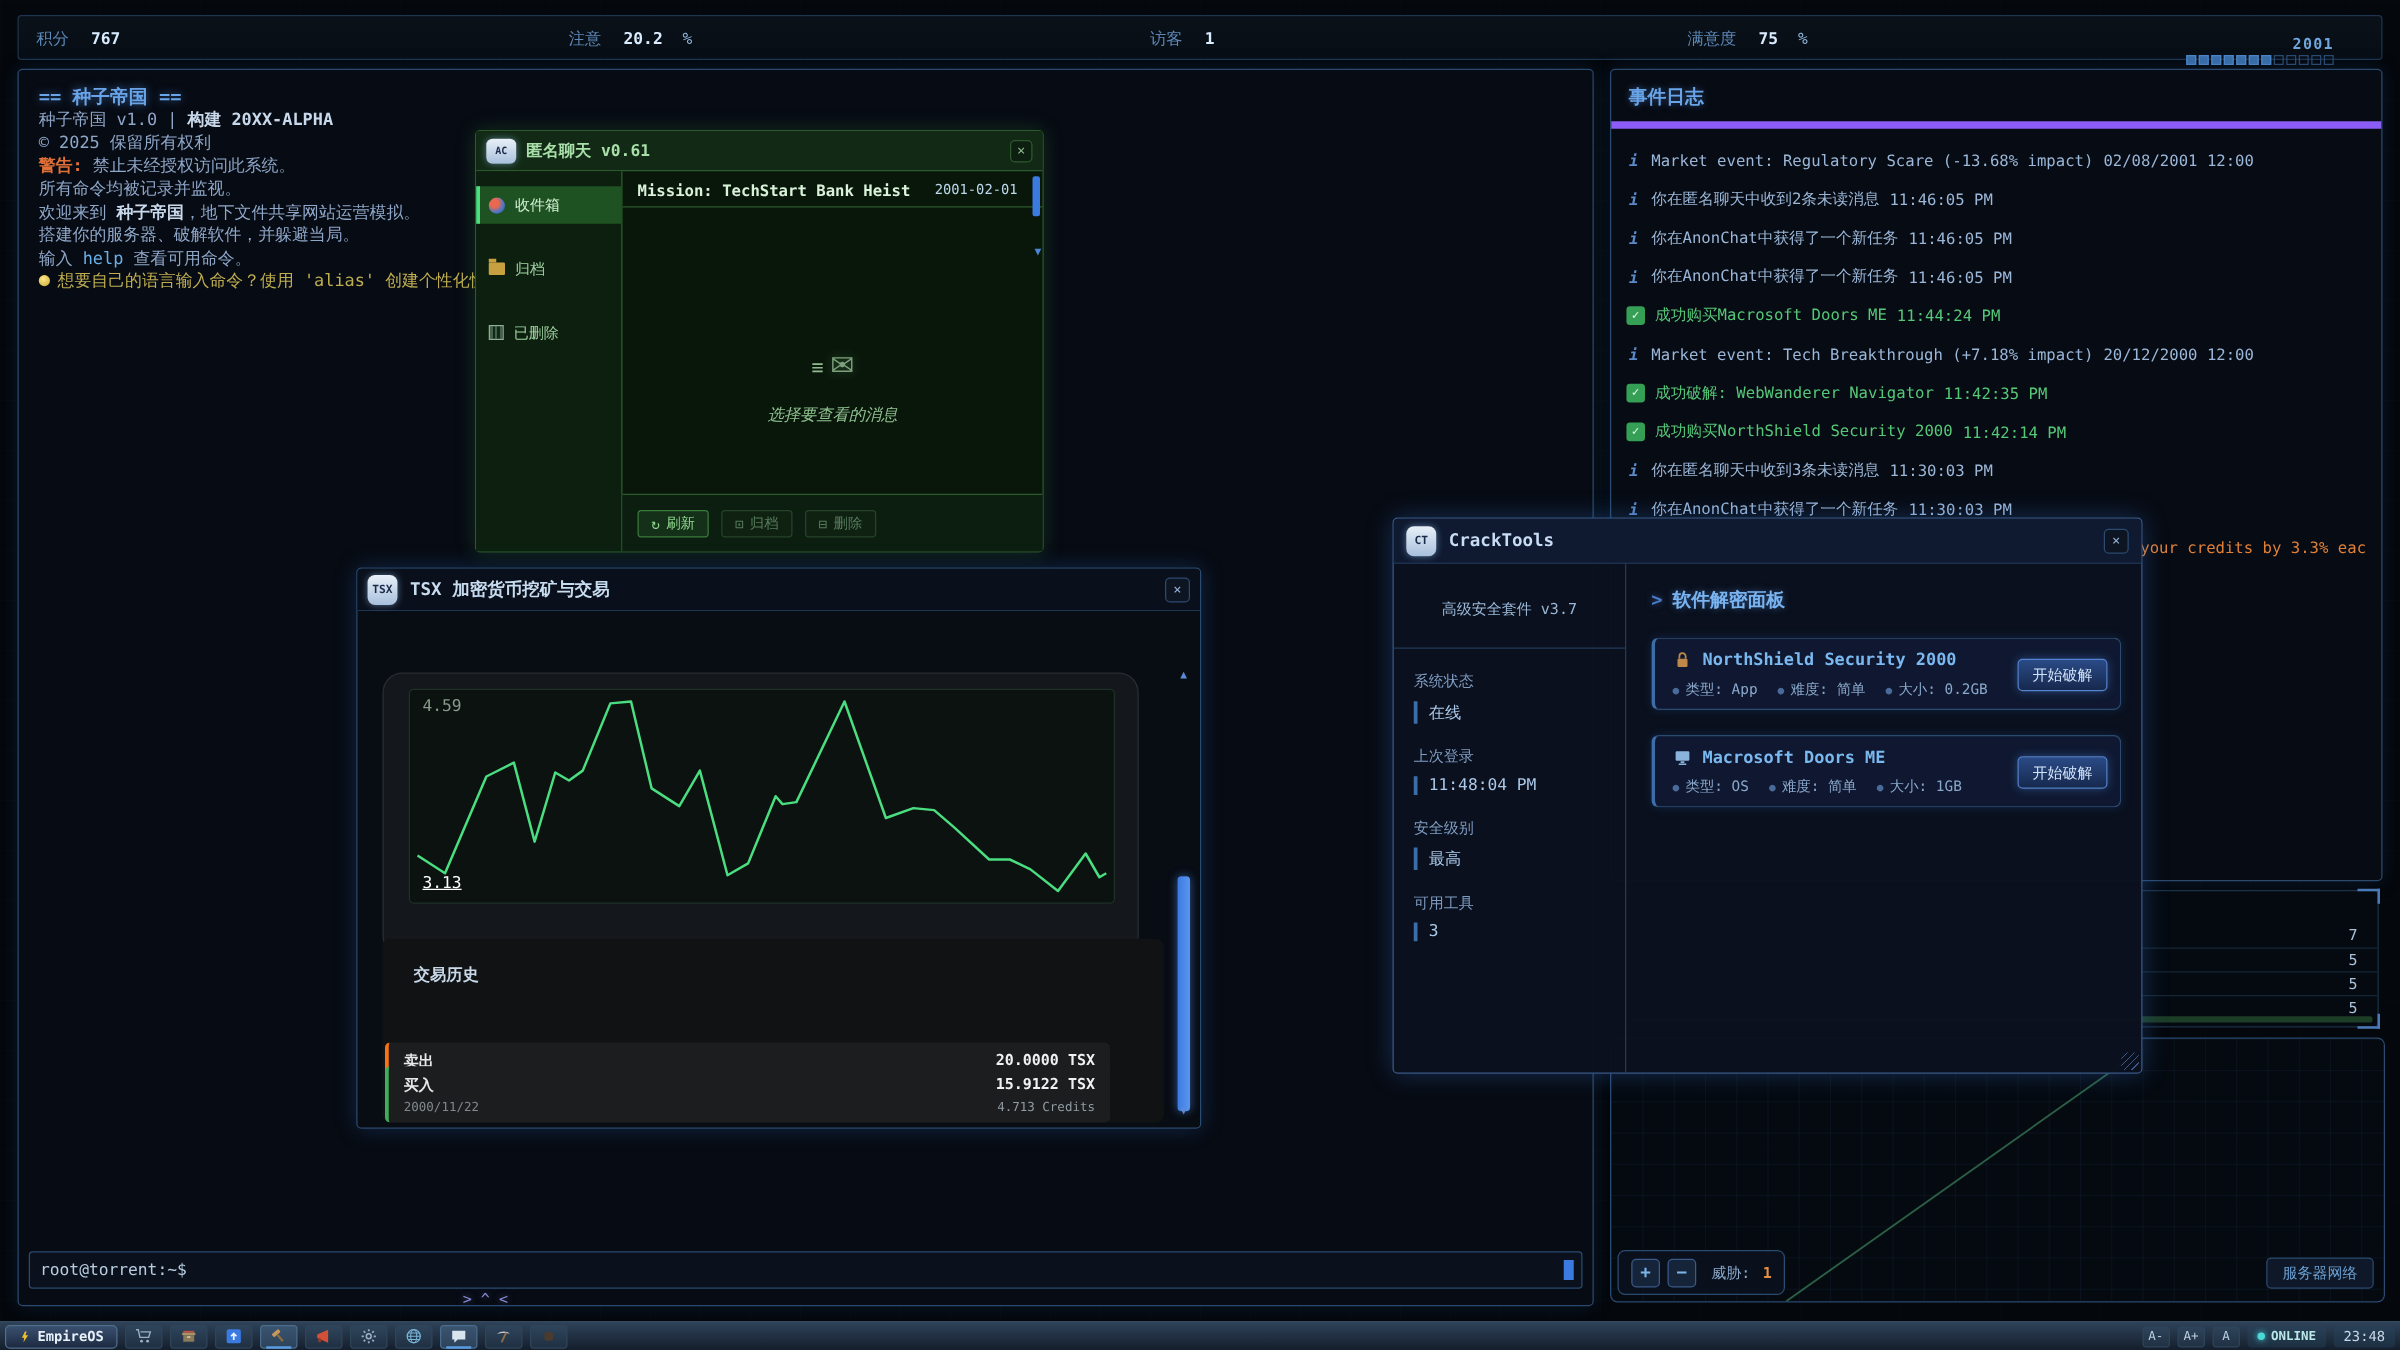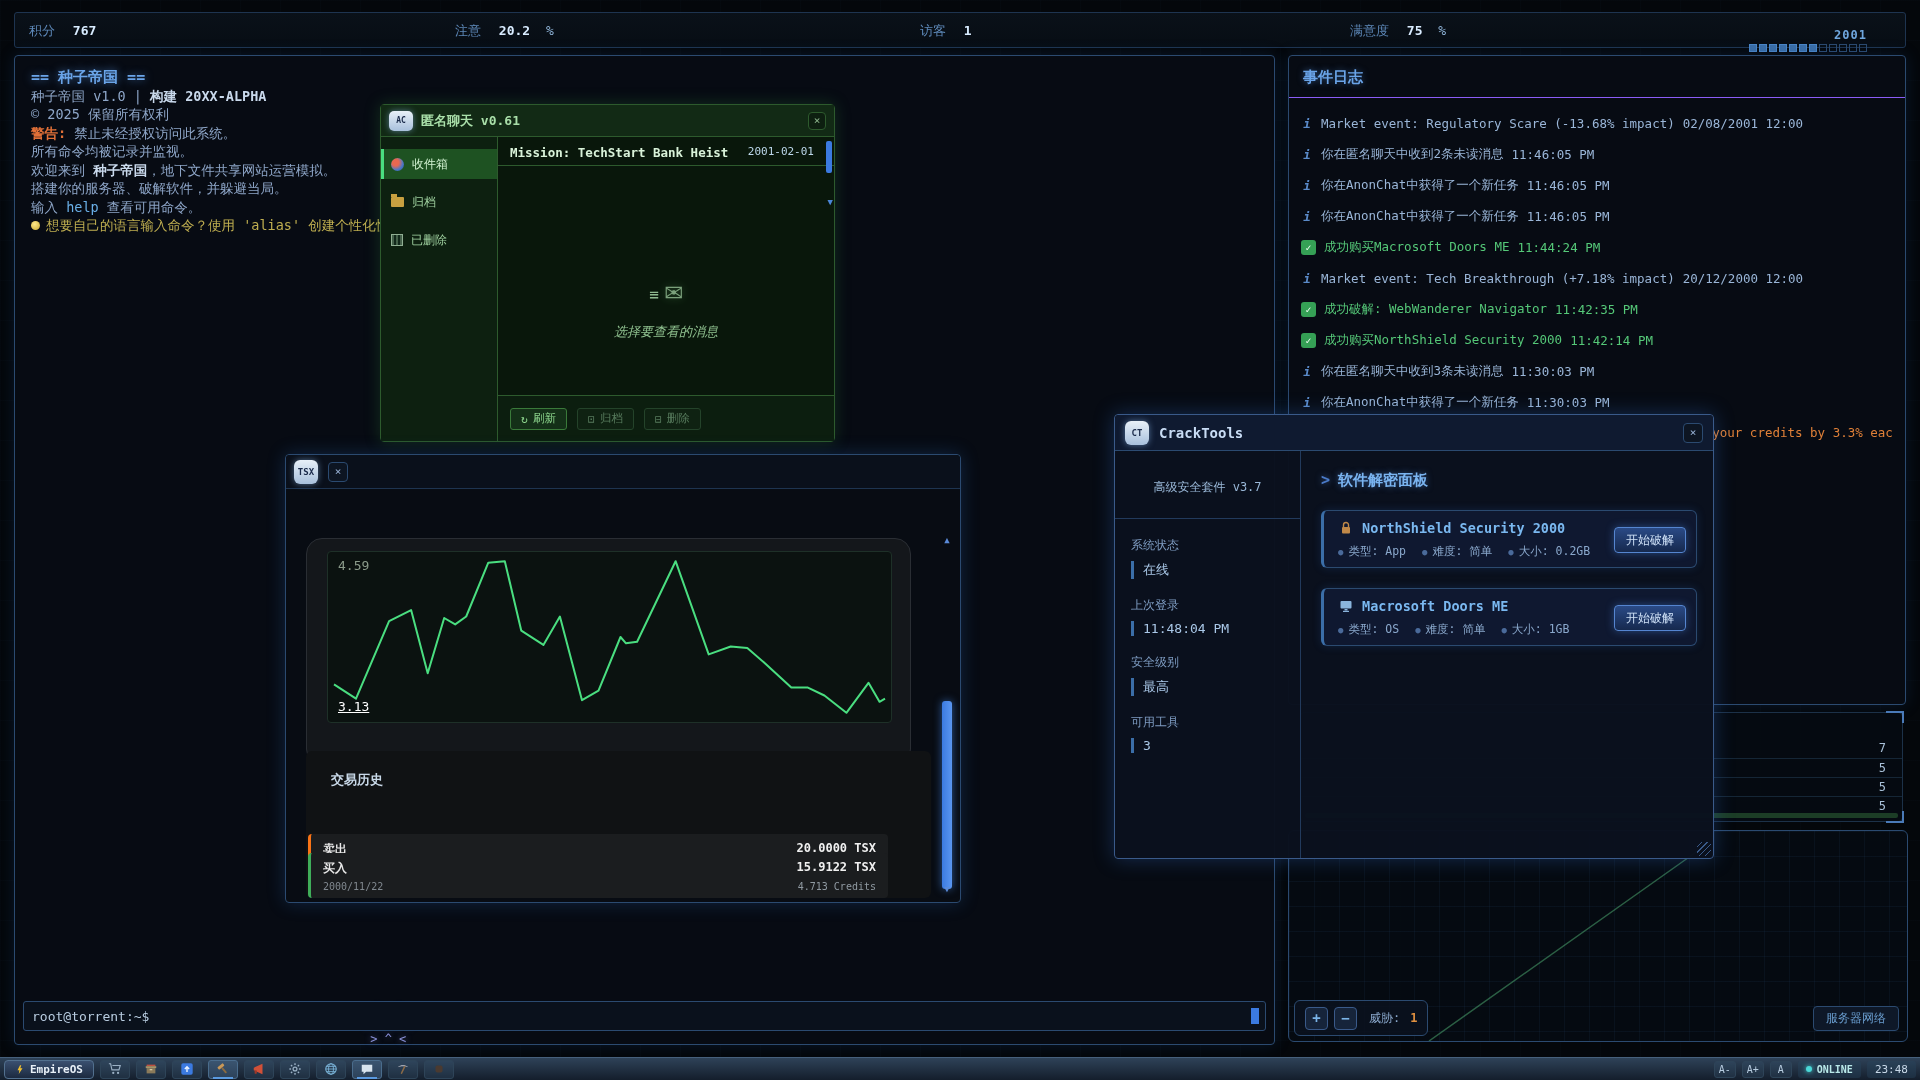--- a/index.html
+++ b/index.html
@@ -41,21 +41,21 @@
   .cat { position:absolute; left:348px; top:948px; color:#8a90d8; font-size:12px; line-height:14px;
          text-shadow:0 0 6px rgba(120,130,220,.6); white-space:pre; }
   .term-input { position:absolute; left:8px; right:8px; bottom:13px; height:30px;
     border:1px solid #2b4a70; border-radius:3px; background:#0a111c; display:flex; align-items:center;
     padding:0 8px; color:#b8cce0; font-size:13px; }
   .cursor-block { position:absolute; right:6px; top:6px; width:8px; height:16px; background:#3b7ae0; }
 
   
   .eventlog { left:1288px; top:55px; width:618px; height:650px; }
   .el-title { padding:12px 14px 10px 14px; font-size:15px; font-weight:bold; color:#6aa4e8;
-    border-bottom:1px solid #8b5cf6; text-shadow:0 0 6px rgba(80,140,220,.5); }
+    border-bottom:6px solid #8b5cf6; text-shadow:0 0 6px rgba(80,140,220,.5); }
   .el-list { padding:10px 12px; }
   .log-entry { height:31px; display:flex; align-items:center; font-size:12.5px;
     white-space:nowrap; overflow:hidden; }
   .log-entry .lt { margin-left:8px; }
   .log-entry .ltime { margin-left:8px; }
   .log-entry.info .lt,  .log-entry.info .ltime  { color:#9ab6d8; }
   .log-entry.success .lt, .log-entry.success .ltime { color:#55c878; }
   .log-entry.warning .lt, .log-entry.warning .ltime { color:#e08038; }
   .i-ic { color:#5a8ac8; font-weight:bold; font-style:italic; width:12px; text-align:center; }
   .ck-ic { width:15px; height:15px; background:#35a055; border-radius:3px; color:#eafcef;
@@ -99,21 +99,21 @@
   .chat { left:380px; top:104px; width:455px; height:338px; border-color:#2d5a2d;
     background:rgba(9,24,11,.96); box-shadow:0 0 16px rgba(50,140,60,.28); }
   .chat-titlebar { height:32px; background:#122a15; border-bottom:1px solid #2d5a2d;
     display:flex; align-items:center; padding:0 8px; gap:8px; }
   .chat .app-ic { width:20px; height:20px; border-radius:5px; font-size:8px; }
   .chat-title { flex:1; color:#a9dfa9; font-size:13px; font-weight:bold; }
   .chat .win-close { border-color:#2d5a2d; background:#0d1f10; color:#8fb88f; width:18px; height:18px; }
   .chat-body { position:absolute; top:32px; bottom:0; left:0; right:0; display:flex; }
   .chat-side { width:117px; background:#0d2010; border-right:1px solid #2d5a2d; padding-top:12px; }
   .side-item { height:30px; display:flex; align-items:center; gap:8px; padding-left:10px;
-    color:#9fd09f; font-size:12px; margin-bottom:8px; }
+    color:#9fd09f; font-size:12px; margin-bottom:21px; }
   .side-item.sel { background:#1e5222; border-left:3px solid #4ade80; padding-left:7px; color:#d2f2d2; }
   .ic-ball { width:13px; height:13px; border-radius:50%;
     background:radial-gradient(circle at 35% 35%, #e86850 28%, #4a78c8 62%, #2a4a88); }
   .ic-folder { width:13px; height:10px; background:#c8a040; border-radius:1px; position:relative; }
   .ic-folder::before { content:""; position:absolute; left:0; top:-3px; width:6px; height:3px; background:#c8a040; }
   .ic-trash { width:12px; height:12px; border:1px solid #8fae92;
     background:repeating-linear-gradient(90deg,#44604a 0 2px,#11271a 2px 4px); }
   .chat-main { flex:1; position:relative; }
   .msg-row { padding:8px 20px 0 12px; position:relative; }
   .msg-row.r1 { height:52px; border-bottom:1px solid #1d3d20; }
@@ -411,20 +411,21 @@
               <span>删除</span>
             </span>
         </div>
       </div>
     </div>
   </div>
 
   <div class="win tsx">
     <div class="tsx-titlebar">
       <span class="app-ic">TSX</span>
+      <span class="tsx-title">TSX 加密货币挖矿与交易</span>
       <span class="win-close">×</span>
     </div>
     <div class="chart-panel">
       <div class="chart-inner">
         <svg id="tsx-chart-svg" width="563" height="170" viewBox="0 0 563 170" preserveAspectRatio="none">
             <polyline points="6.0,132.4 28.0,146.6 61.1,69.2 83.1,58.1 99.7,121.3 116.2,66.0 127.2,72.4 138.2,64.5 160.3,10.7 176.8,9.2 193.3,78.7 215.4,92.9 231.9,64.5 254.0,148.2 270.5,138.7 292.5,85.0 298.0,91.3 309.1,89.7 347.6,9.2 380.7,102.4 402.7,94.5 419.3,96.1 435.8,110.3 463.3,135.6 479.9,135.6 496.4,143.5 518.4,160.8 540.5,130.8 551.5,149.8 557.0,146.6" fill="none" stroke="#4ade80" stroke-width="2" stroke-linejoin="round"></polyline>
           </svg>
         <span class="ch-hi">4.59</span>
         <span class="ch-lo">3.13</span>
       </div>

